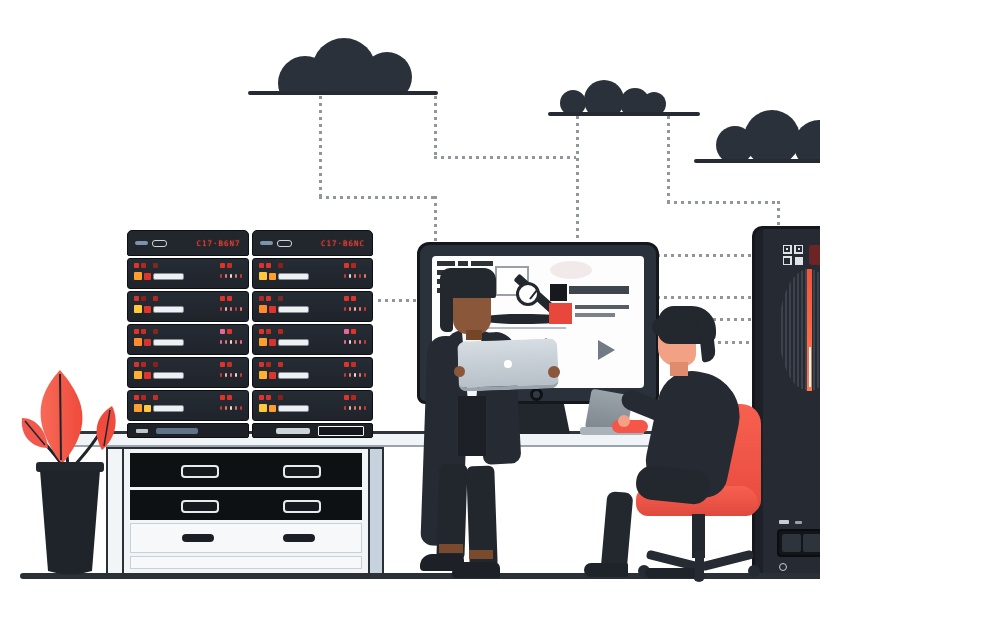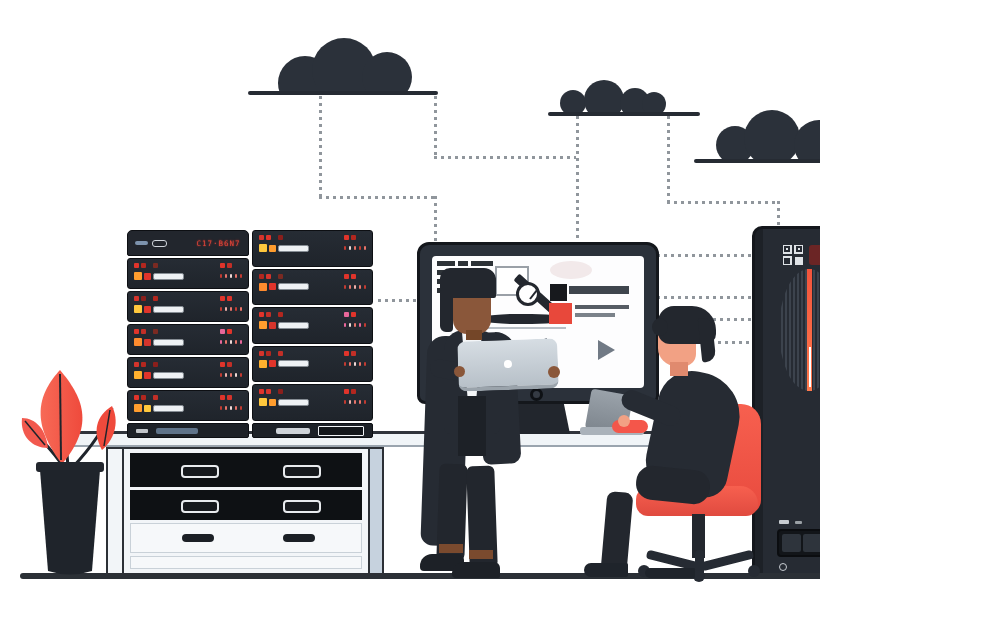--- a/index.html
+++ b/index.html
@@ -304,20 +304,27 @@
               </div>
             </div>
           </div>
         </div>
       <div class="rack-footer">
         <span class="fglyph"></span>
         <span class="fpill-blue"></span>
       </div>
     </div>
     <div class="rack-col">
+      <div class="rack-header">
+        <span class="hpills">
+            <span class="pill-b"></span>
+            <span class="pill-o"></span>
+          </span>
+        <span class="led">C17·B6NC</span>
+      </div>
       <div style="flex:1;display:flex;flex-direction:column;gap:2px;">
           <div class="unit">
             <div class="u-left">
               <div class="lights">
                 <span style="background:#d5342c"></span>
                 <span style="background:#e0342b"></span>
                 <span style="width:3px;background:transparent"></span>
                 <span style="background:#8a1f1c"></span>
               </div>
               <div class="ctrl">

